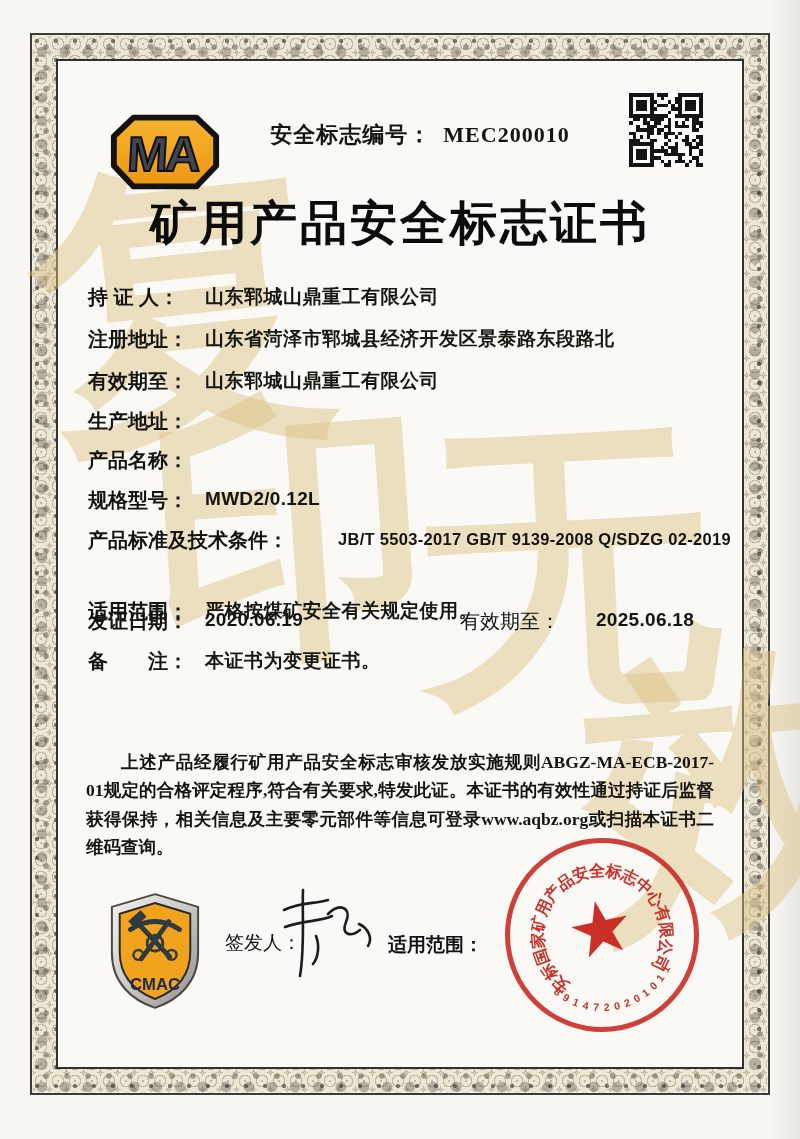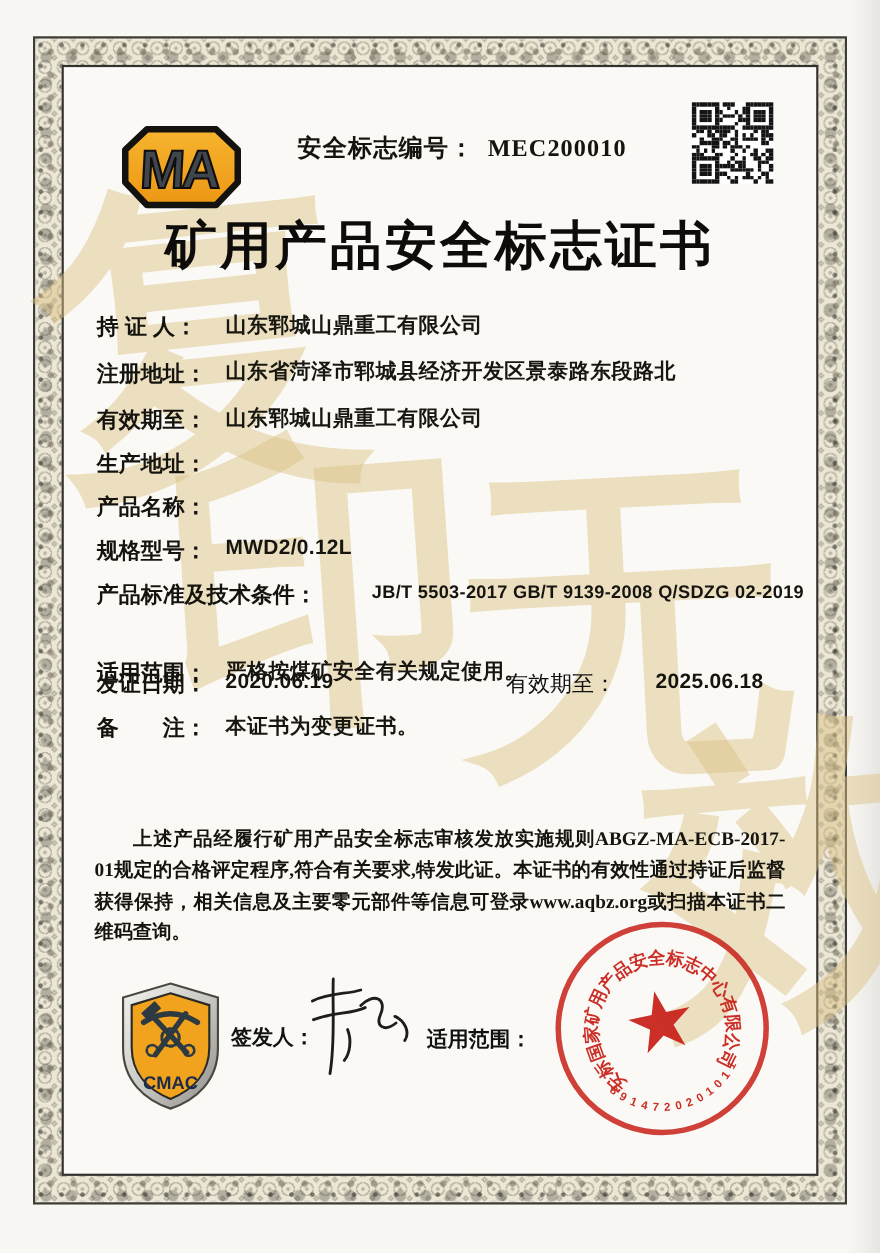--- a/index.html
+++ b/index.html
@@ -55,21 +55,21 @@
   .r1{top:284px}.r2{top:326px}.r3{top:368px}.r4{top:408px}.r5{top:447px}
   .r6{top:487px}.r7{top:527px}.r8{top:598px}.r9{top:608px}.r10{top:648px}
   .r4 .val-cn{width:512px;}
 
   .body-text{position:absolute;left:86px;top:748px;width:628px;
              font-family:"Liberation Serif",serif;font-weight:600;font-size:17.5px;
              line-height:1.62;text-align:justify;text-indent:2em;color:#15140e;}
 
   
   .cmac{position:absolute;left:106px;top:892px;width:98px;height:118px;}
-  .sign-label{position:absolute;left:210px;top:930px;font-size:19px;font-weight:700;}
+  .sign-label{position:absolute;left:225px;top:930px;font-size:19px;font-weight:400;}
   .signature{position:absolute;left:276px;top:884px;width:105px;height:102px;}
   .dept-label{position:absolute;left:388px;top:932px;font-size:19px;font-weight:700;}
 
   .seal{position:absolute;left:505px;top:838px;width:184px;height:184px;border-radius:50%;
         border:5px solid rgba(201,37,29,.92);transform:rotate(-12deg);opacity:.95;}
   .seal-star{position:absolute;left:0;right:0;top:50%;transform:translateY(-58%);
         text-align:center;font-size:74px;color:#c9251d;line-height:1;}
   .seal-ring span{position:absolute;left:50%;top:50%;width:22px;height:22px;margin:-11px;
         display:flex;align-items:center;justify-content:center;
         font-family:"Liberation Serif",serif;font-weight:700;font-size:16px;color:#c9251d;}

